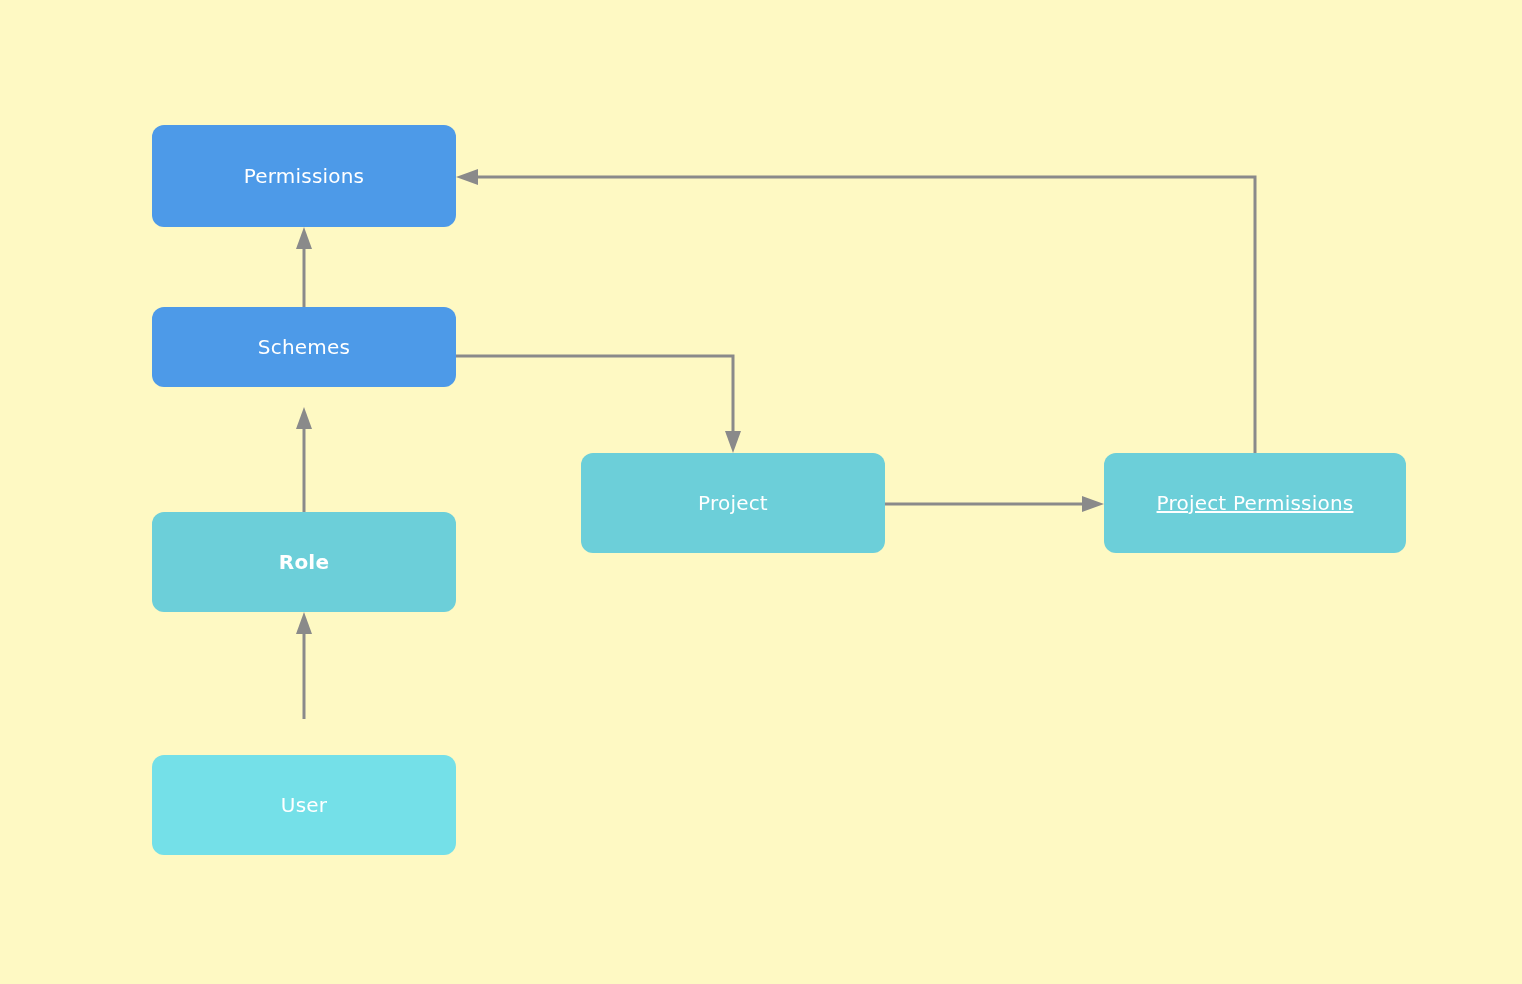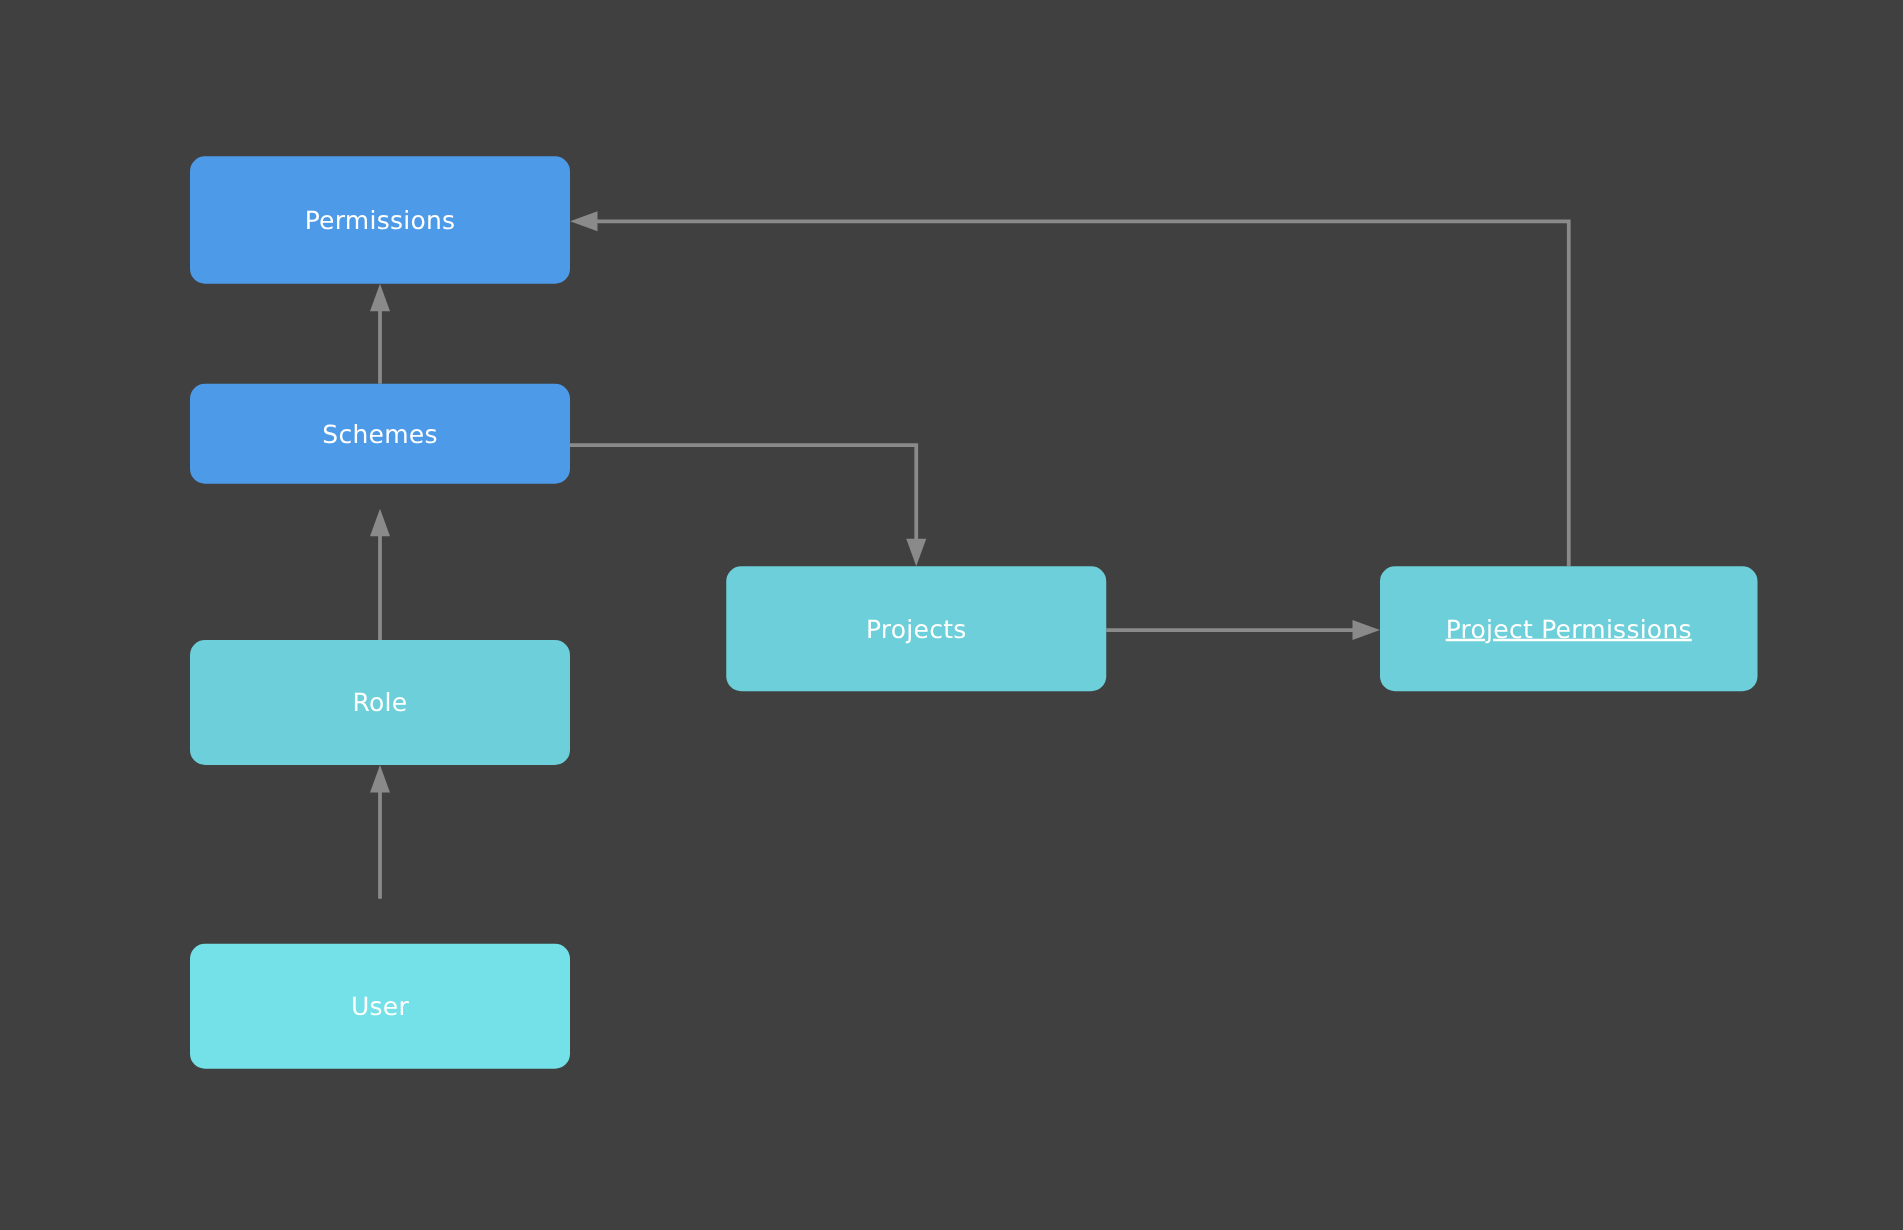--- a/index.html
+++ b/index.html
@@ -73,21 +73,21 @@
     stroke-linejoin: miter;
   }
   .edge-head {
     fill: #8a8a8a;
     stroke: none;
   }
 </style>
 </head>
 <body>
 
-<div id="canvas" style="background: #404040;">
+<div id="canvas" style="background: #fef9c3;">
 
   <svg id="edges" viewBox="0 0 1522 984" width="1522" height="984" xmlns="http://www.w3.org/2000/svg">
 
     <g>
       <path class="edge-path" d="M 304 719 L 304 630" stroke="#8a8a8a"></path>
       <polygon class="edge-head" points="304,612 296,634 312,634" fill="#8a8a8a"></polygon>
     </g>
 
     <g>
       <path class="edge-path" d="M 304 512 L 304 425" stroke="#8a8a8a"></path>
@@ -116,29 +116,29 @@
   </svg>
 
   <div class="node" id="node-permissions" style="background: rgb(77, 154, 232); color: rgb(255, 255, 255);">
     <span class="node-label">Permissions</span>
   </div>
 
   <div class="node" id="node-schemes" style="background: rgb(77, 154, 232); color: rgb(255, 255, 255);">
     <span class="node-label">Schemes</span>
   </div>
 
-  <div class="node" id="node-role" style="background: rgb(108, 207, 217); color: rgb(255, 255, 255);">
+  <div class="node" id="node-role" style="background: rgb(108, 207, 217); color: rgb(255, 255, 255); font-weight: bold;">
     <span class="node-label">Role</span>
   </div>
 
   <div class="node" id="node-user" style="background: rgb(116, 224, 232); color: rgb(255, 255, 255);">
     <span class="node-label">User</span>
   </div>
 
   <div class="node" id="node-projects" style="background: rgb(108, 207, 217); color: rgb(255, 255, 255);">
-    <span class="node-label">Projects</span>
+    <span class="node-label">Project</span>
   </div>
 
   <div class="node" id="node-project-permissions" style="background: rgb(108, 207, 217); color: rgb(255, 255, 255);">
     <span class="node-label">Project Permissions</span>
   </div>
 
 </div>
 
 </body></html>

